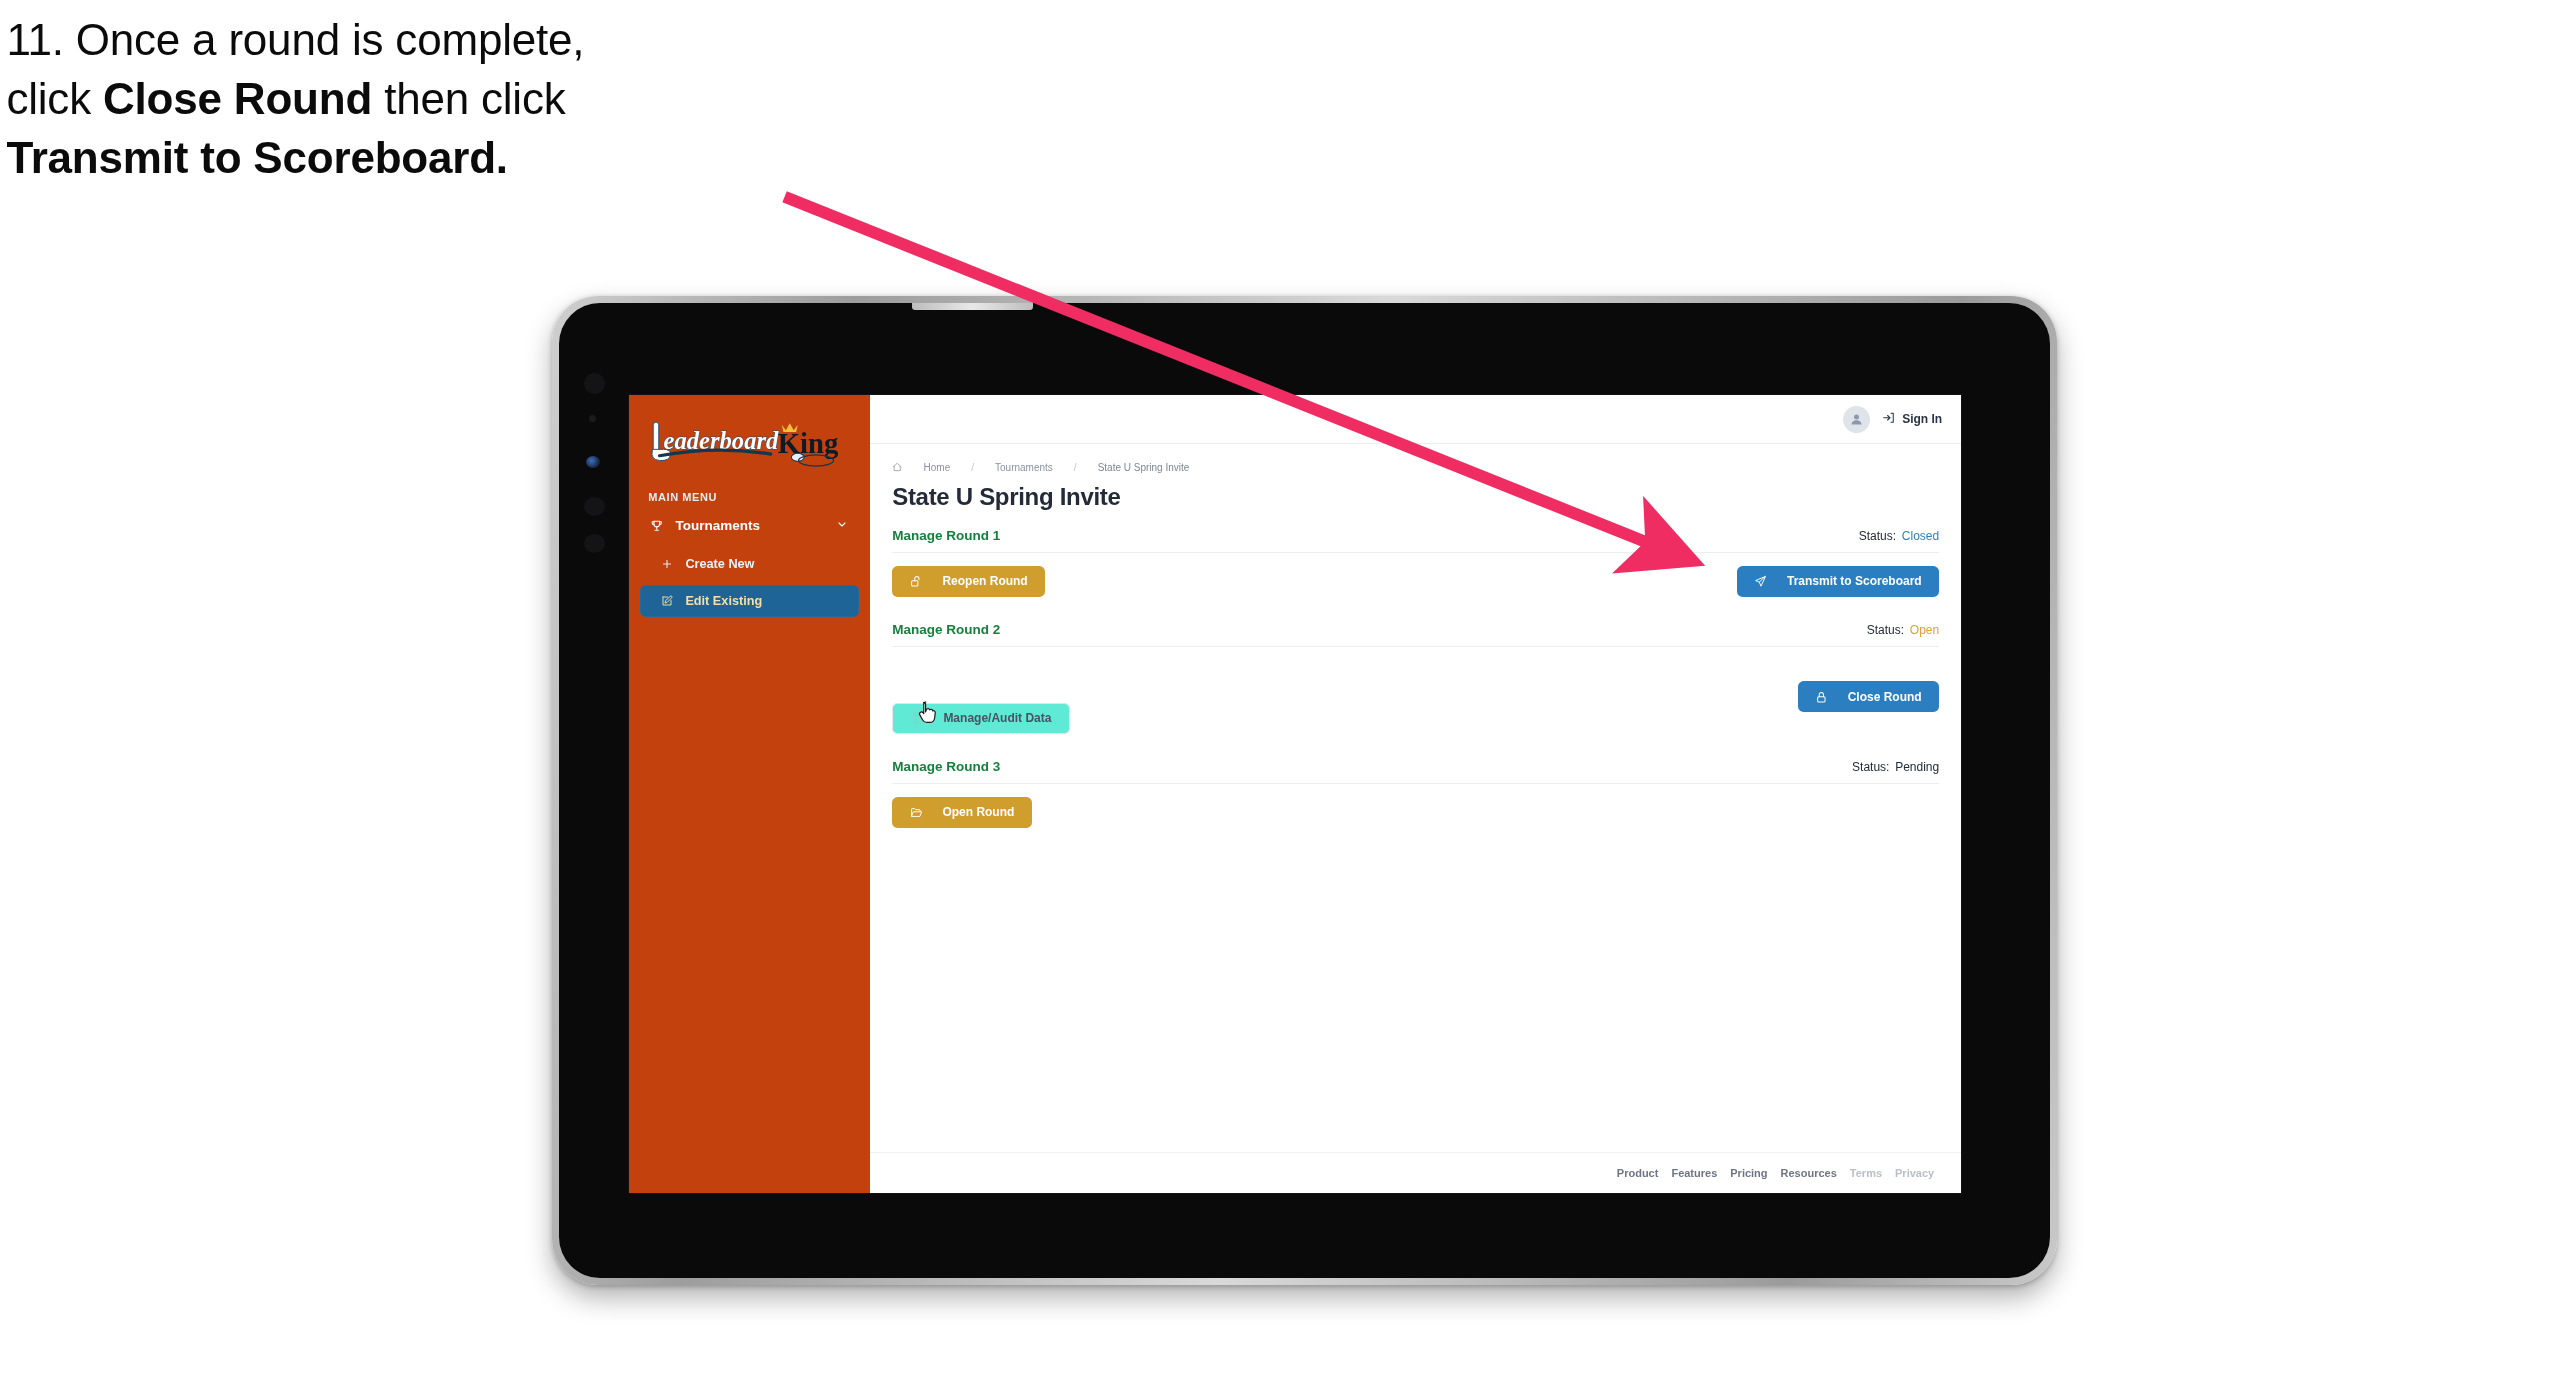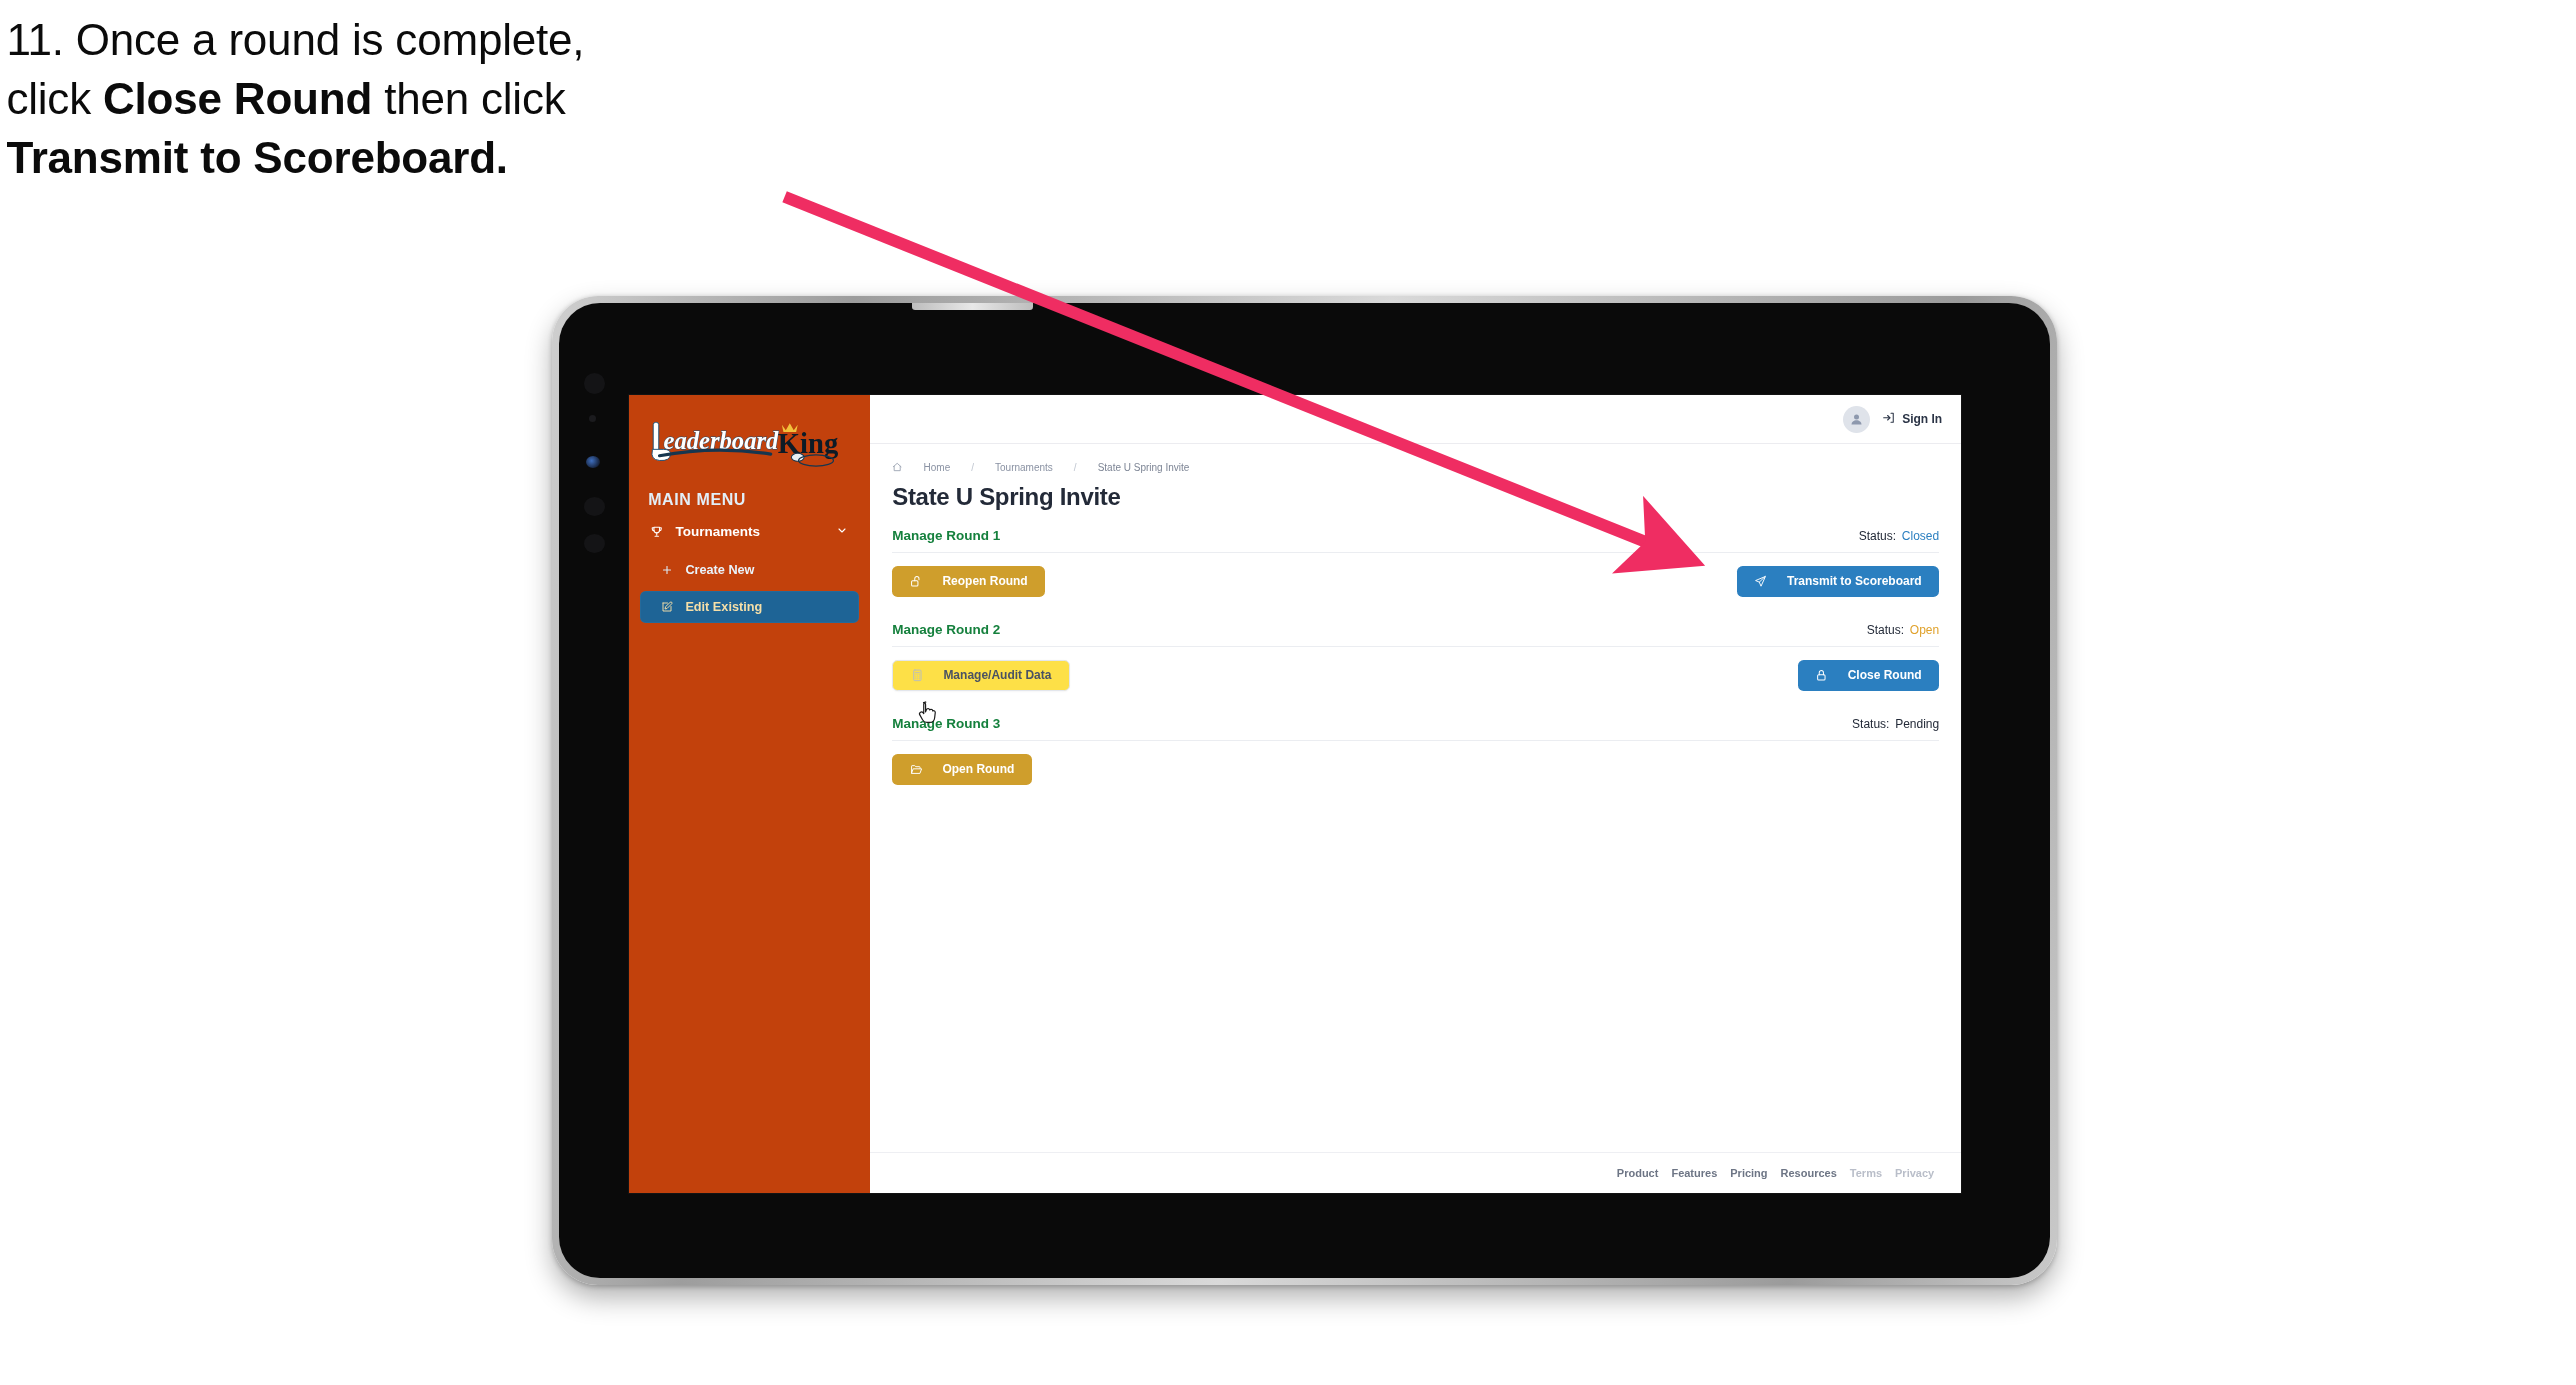--- a/index.html
+++ b/index.html
@@ -86,21 +86,21 @@
     position: relative;
   }
   .logo {
     height: 54px; margin: 3.2px 0 0 12.7px;
     position: relative;
     width: 213px;
   }
   .logo svg { display:block; }
   .menu-label {
     color: #e2eef8;
-    font-size: 16px;
+    font-size: 11px;
     font-weight: bold;
     letter-spacing: 0.6px;
     margin: 21px 0 3.2px 19px;
   }
   .nav-item {
     display: flex; align-items: center;
     height: 33px;
     margin: 6.4px 11px 0 11px;
     padding: 0 9.6px;
     border-radius: 5.6px;
@@ -203,23 +203,24 @@
     font-size: 12px;
     font-weight: bold;
     cursor: pointer;
     border: none;
     white-space: nowrap;
     font-family: "Liberation Sans", sans-serif;
   }
   .btn-gold { background: #cf9e2c; color: #ffffff; min-width: 129px; }
   .btn-blue { background: #2b7fc0; color: #ffffff; min-width: 129px; }
   .btn-ghost {
-    background: #fde047; color: #4a5263;
+    background: #5eead4; color: #4a5263;
     border: 0.8px solid #e3e6ec; min-width: 129px;
     box-shadow: 0 0.8px 1.6px rgba(20,25,40,0.04);
+    margin-top: 43px;
   }
   .btn .bic { display: flex; align-items: center; }
 
   
   .footer {
     border-top: 0.8px solid #eeeff3;
     height: 41px;
     display: flex; align-items: center; justify-content: flex-end;
     gap: 13px;
     padding: 0 27px;

